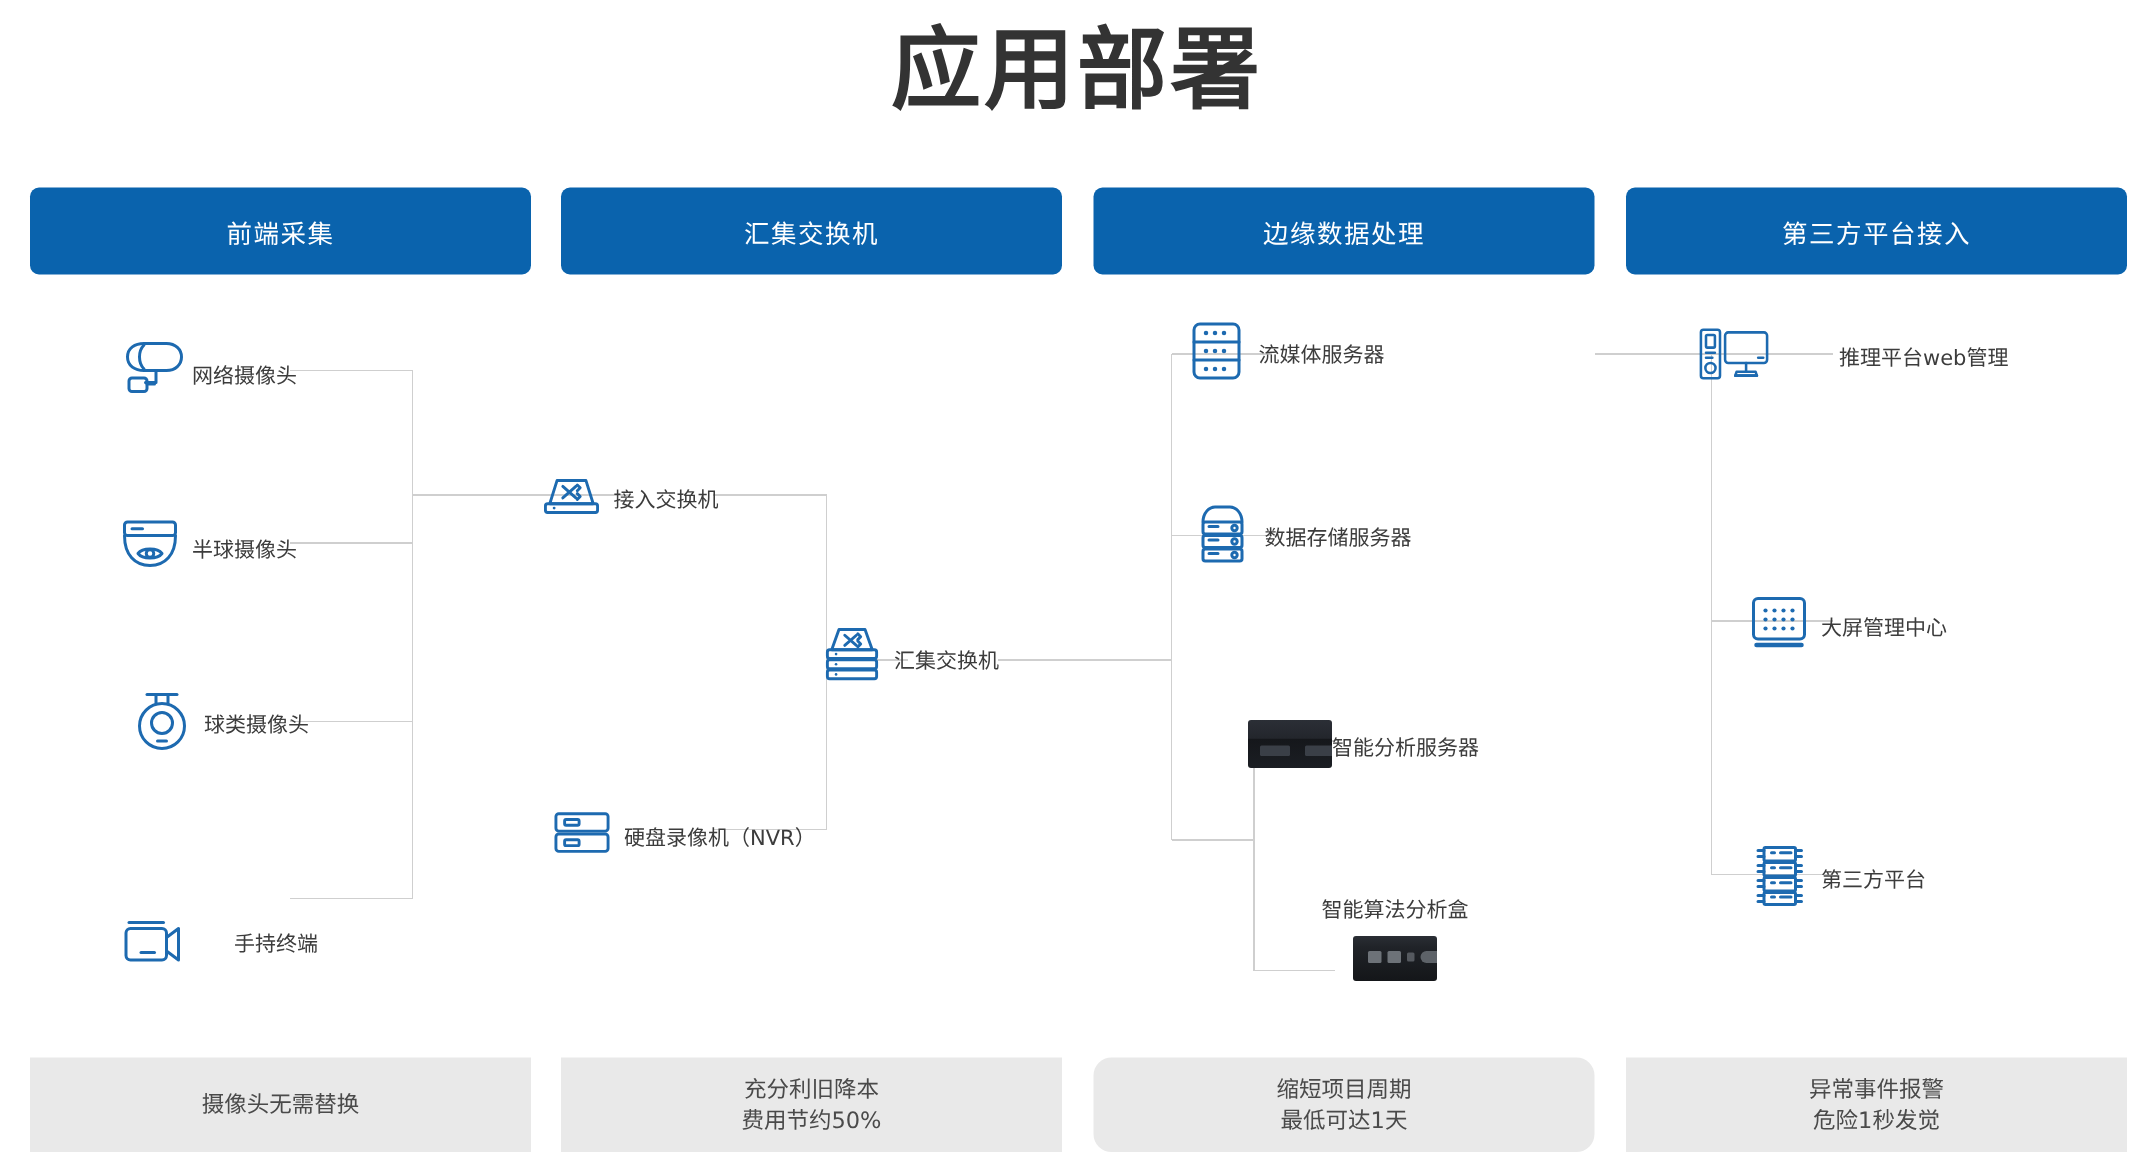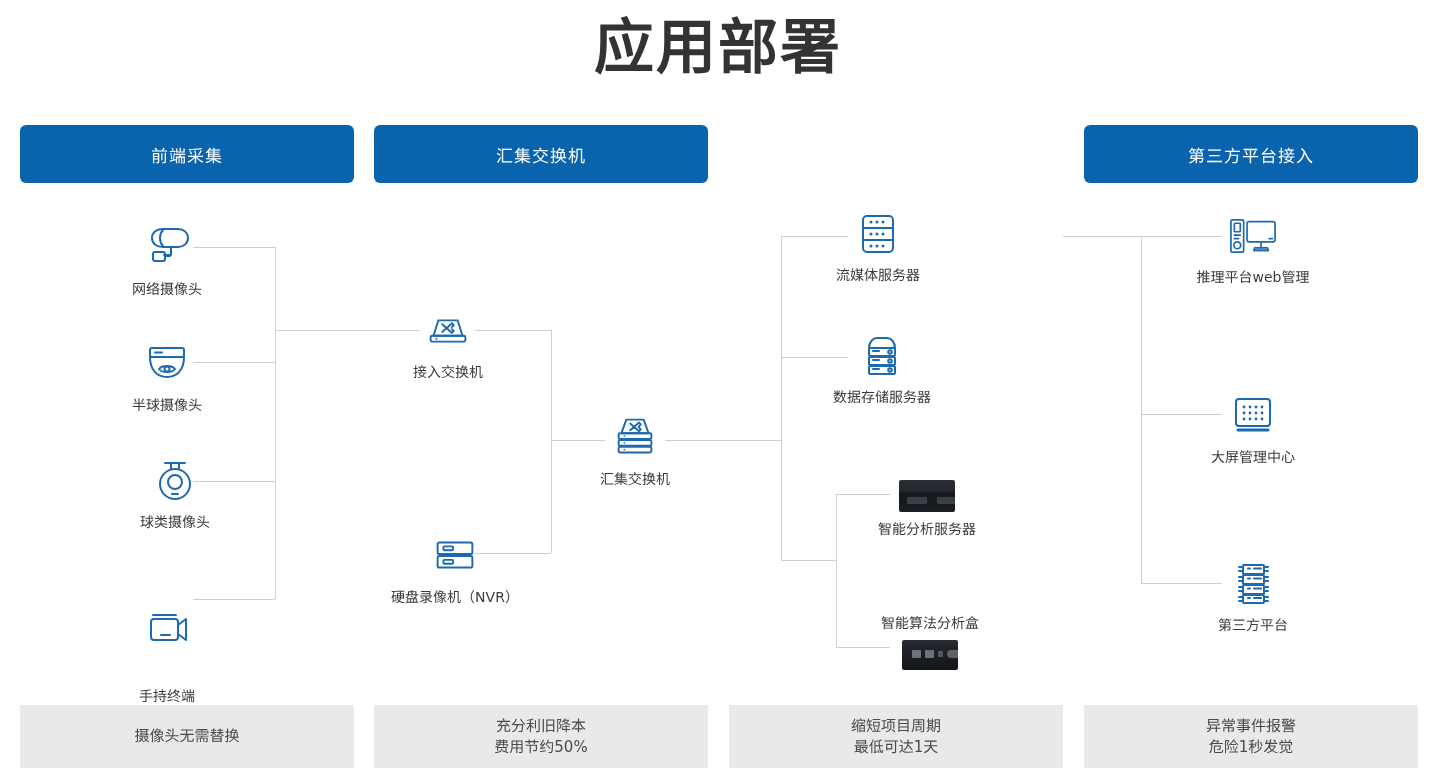--- a/index.html
+++ b/index.html
@@ -46,37 +46,37 @@
     color:#4a4a4a;
     font-size:15px;
     display:flex;flex-direction:column;align-items:center;justify-content:center;
     line-height:21px;
     text-align:center;
   }
 
   
   .node{
     position:absolute;
-    display:flex;flex-direction:column;align-items:center;
+    display:flex;flex-direction:row;align-items:center;
     width:190px;
   }
   .node .glyph{
     width:56px;height:52px;
     display:flex;align-items:center;justify-content:center;
   }
   .node .glyph svg{display:block;}
   .node .caption{
     margin-top:6px;
     font-size:14px;
     color:#3c3c3c;
     white-space:nowrap;
     line-height:18px;
   }
   .node.caption-above{flex-direction:column-reverse;}
-  .node.caption-above .caption{margin-top:16px;margin-bottom:6px;}
+  .node.caption-above .caption{margin-top:0;margin-bottom:6px;}
 
   
   .photo{
     border-radius:2px;
     background:#1b1d22;
     position:relative;
     overflow:hidden;
   }
   .photo.rack{
     width:72px;height:32px;
@@ -111,20 +111,23 @@
 
 <div id="stage">
 
   <div class="page-title">应用部署</div>
 
   <div class="col-head" style="left:20px;width:334px;">
     <span>前端采集</span>
   </div>
   <div class="col-head" style="left:374px;width:334px;">
     <span>汇集交换机</span>
+  </div>
+  <div class="col-head" style="left:729px;width:334px;">
+    <span>边缘数据处理</span>
   </div>
   <div class="col-head" style="left:1084px;width:334px;">
     <span>第三方平台接入</span>
   </div>
 
   <svg id="lines" viewBox="0 0 1436 782" xmlns="http://www.w3.org/2000/svg">
     <g fill="none" stroke="#cfcfcf" stroke-width="1" shape-rendering="crispEdges">
 
       <path d="M193 247 H275"></path>
       <path d="M193 362 H275"></path>
@@ -321,21 +324,21 @@
           <i></i>
             <i></i>
             <i class="small"></i>
             <i class="serial"></i>
         </span>
       </span>
     </span>
     <span class="caption">智能算法分析盒</span>
   </div>
 
-  <div class="node" style="left:1158px;top:210px;">
+  <div class="node" style="left:1128px;top:210px;gap:42px;">
     <span class="glyph">
       <svg width="66" height="48" viewBox="0 0 66 48">
         <g fill="none" stroke="#1d6ab0" stroke-width="2" stroke-linecap="round" stroke-linejoin="round">
           <rect x="7" y="5" width="15" height="38" rx="2"></rect>
           <rect x="11" y="9" width="7" height="10" rx="1"></rect>
           <path d="M11 23 H18 M11 27 H16"></path>
           <circle cx="14.5" cy="35" r="4"></circle>
           <rect x="26" y="7" width="33" height="24" rx="2.5"></rect>
           <path d="M42.5 31 V38"></path>
           <path d="M34 41 H51"></path>
@@ -392,21 +395,21 @@
   </div>
 
   <div class="foot-box" style="left:20px;width:334px;">
     <span>摄像头无需替换</span>
     <span></span>
   </div>
   <div class="foot-box" style="left:374px;width:334px;">
     <span>充分利旧降本</span>
     <span>费用节约50%</span>
   </div>
-  <div class="foot-box" style="left:729px;width:334px;">
+  <div class="foot-box" style="left:729px;width:334px;border-radius:12px;">
     <span>缩短项目周期</span>
     <span>最低可达1天</span>
   </div>
   <div class="foot-box" style="left:1084px;width:334px;">
     <span>异常事件报警</span>
     <span>危险1秒发觉</span>
   </div>
 
 </div>
 

